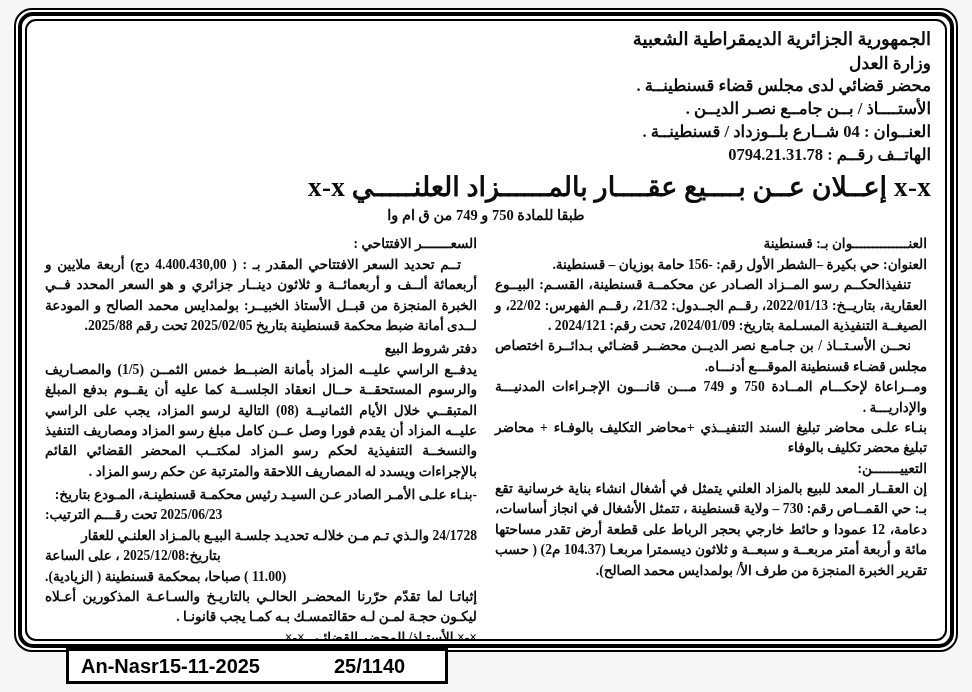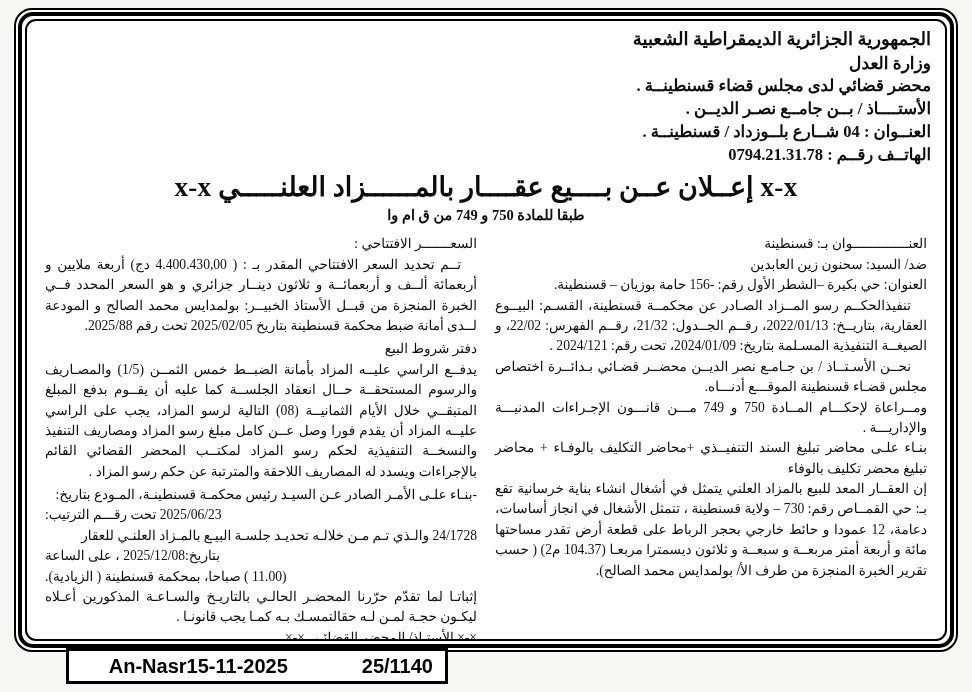--- a/index.html
+++ b/index.html
@@ -19,42 +19,42 @@
     border:2px solid #000; border-radius:11px;
     padding:6px 14px 4px 14px; overflow:hidden;
   }
 
   .header{ text-align:right; font-weight:bold; line-height:1.38; }
   .header .h1{ font-size:18px; letter-spacing:.2px; }
   .header .h2{ font-size:17px; }
   .header .h3{ font-size:16.5px; }
 
   .main-title{
-    text-align:center; font-weight:900; font-size:27px;
+    text-align:right; font-weight:900; font-size:27px;
     margin-top:6px; letter-spacing:.3px; line-height:1.15;
   }
   .subtitle{ text-align:center; font-weight:bold; font-size:14.5px; margin-top:4px; }
 
   .columns{
     display:flex; direction:rtl; gap:18px;
     margin-top:10px; padding:0 4px;
   }
   .col{ width:50%; font-size:13.6px; line-height:1.5; text-align:justify; }
-  .col p{ margin:0; }
+  .col p{ margin:0;font-weight:bold; }
   .indent{ text-indent:16px; }
   .center{ text-align:left; }
   .align-left{ text-align:right; }
   .gap-top{ margin-top:3px !important; }
 
   .footer-box{
     position:absolute; left:66px; bottom:8px; width:382px; height:36px;
     background:#fff; border:3px solid #000; z-index:5;
     display:flex; align-items:center; direction:ltr;
     font-family:"Liberation Sans", sans-serif; font-weight:bold; font-size:20px;
-    padding:0 12px; color:#000;justify-content:flex-end;
+    padding:0 12px; color:#000;
   }
   .footer-box .ref{ margin-left:74px; }
 </style>
 </head>
 <body>
 
 <div class="frame-outer">
   <div class="frame-mid">
     <div class="frame-inner">
 
@@ -67,26 +67,26 @@
         <div class="h3">الهاتــف رقــم : 0794.21.31.78</div>
       </div>
 
       <div class="main-title">x-x إعــلان عــن بــــيع عقــــار بالمــــــزاد العلنـــــي x-x</div>
       <div class="subtitle">طبقا للمادة 750 و 749 من ق ام وا</div>
 
       <div class="columns">
 
         <div class="col">
           <p>العنــــــــــــــوان بـ: قسنطينة</p>
-          <p>ضد/ السيد: سحنون زين العابدين</p>
           <p>العنوان: حي بكيرة –الشطر الأول رقم: -156 حامة بوزيان – قسنطينة.</p>
           <p class="indent">تنفيذالحكــم رسو المــزاد الصـادر عن محكمــة قسنطينة، القسـم: البيــوع العقارية، بتاريــخ: 2022/01/13، رقــم الجــدول: 21/32، رقــم الفهرس: 22/02، و الصيغــة التنفيذية المسـلمة بتاريخ: 2024/01/09، تحت رقم: 2024/121 .</p>
           <p class="indent">نحــن الأسـتــاذ / بن جـامـع نصر الديــن محضــر قضـائي بـدائــرة اختصاص مجلس قضـاء قسنطينة الموقـــع أدنـــاه.</p>
           <p>ومــراعاة لإحكـــام المــادة 750 و 749 مـــن قانـــون الإجـراءات المدنيـــة والإداريـــة .</p>
           <p>بنـاء علـى محاضر تبليغ السند التنفيــذي +محاضر التكليف بالوفـاء + محاضر تبليغ محضر تكليف بالوفاء</p>
+          <p>التعييـــــــن:</p>
           <p>إن العقــار المعد للبيع بالمزاد العلني يتمثل في أشغال انشاء بناية خرسانية تقع بـ: حي القمــاص رقم: 730 – ولاية قسنطينة ، تتمثل الأشغال في انجاز أساسات، دعامة، 12 عمودا و حائط خارجي بحجر الرباط على قطعة أرض تقدر مساحتها مائة و أربعة أمتر مربعــة و سبعــة و ثلاثون ديسمترا مربعـا (104.37 م2) ( حسب تقرير الخبرة المنجزة من طرف الأ/ بولمدايس محمد الصالح).</p>
         </div>
 
         <div class="col">
           <p>السعـــــــر الافتتاحي :</p>
           <p class="indent">تــم تحديد السعر الافتتاحي المقدر بـ : ( 4.400.430,00 دج) أربعة ملايين و أربعمائة ألــف و أربعمائــة و ثلاثون دينــار جزائري و هو السعر المحدد فــي الخبرة المنجزة من قبــل الأستاذ الخبيــر: بولمدايس محمد الصالح و المودعة لــدى أمانة ضبط محكمة قسنطينة بتاريخ 2025/02/05 تحت رقم 2025/88.</p>
           <p class="gap-top">دفتر شروط البيع</p>
           <p>يدفــع الراسي عليــه المزاد بأمانة الضبــط خمس الثمــن (1/5) والمصـاريف والرسوم المستحقــة حــال انعقاد الجلســة كما عليه أن يقــوم بدفع المبلغ المتبقــي خلال الأيام الثمانيــة (08) التالية لرسو المزاد، يجب على الراسي عليــه المزاد أن يقدم فورا وصل عــن كامل مبلغ رسو المزاد ومصاريف التنفيذ والنسخــة التنفيذية لحكم رسو المزاد لمكتــب المحضر القضائي القائم بالإجراءات ويسدد له المصاريف اللاحقة والمترتبة عن حكم رسو المزاد .</p>
           <p class="gap-top">-بنـاء علـى الأمـر الصادر عـن السيـد رئيس محكمـة قسنطينـة، المـودع بتاريخ:</p>
           <p class="center">2025/06/23   تحت رقـــم الترتيب:</p>

